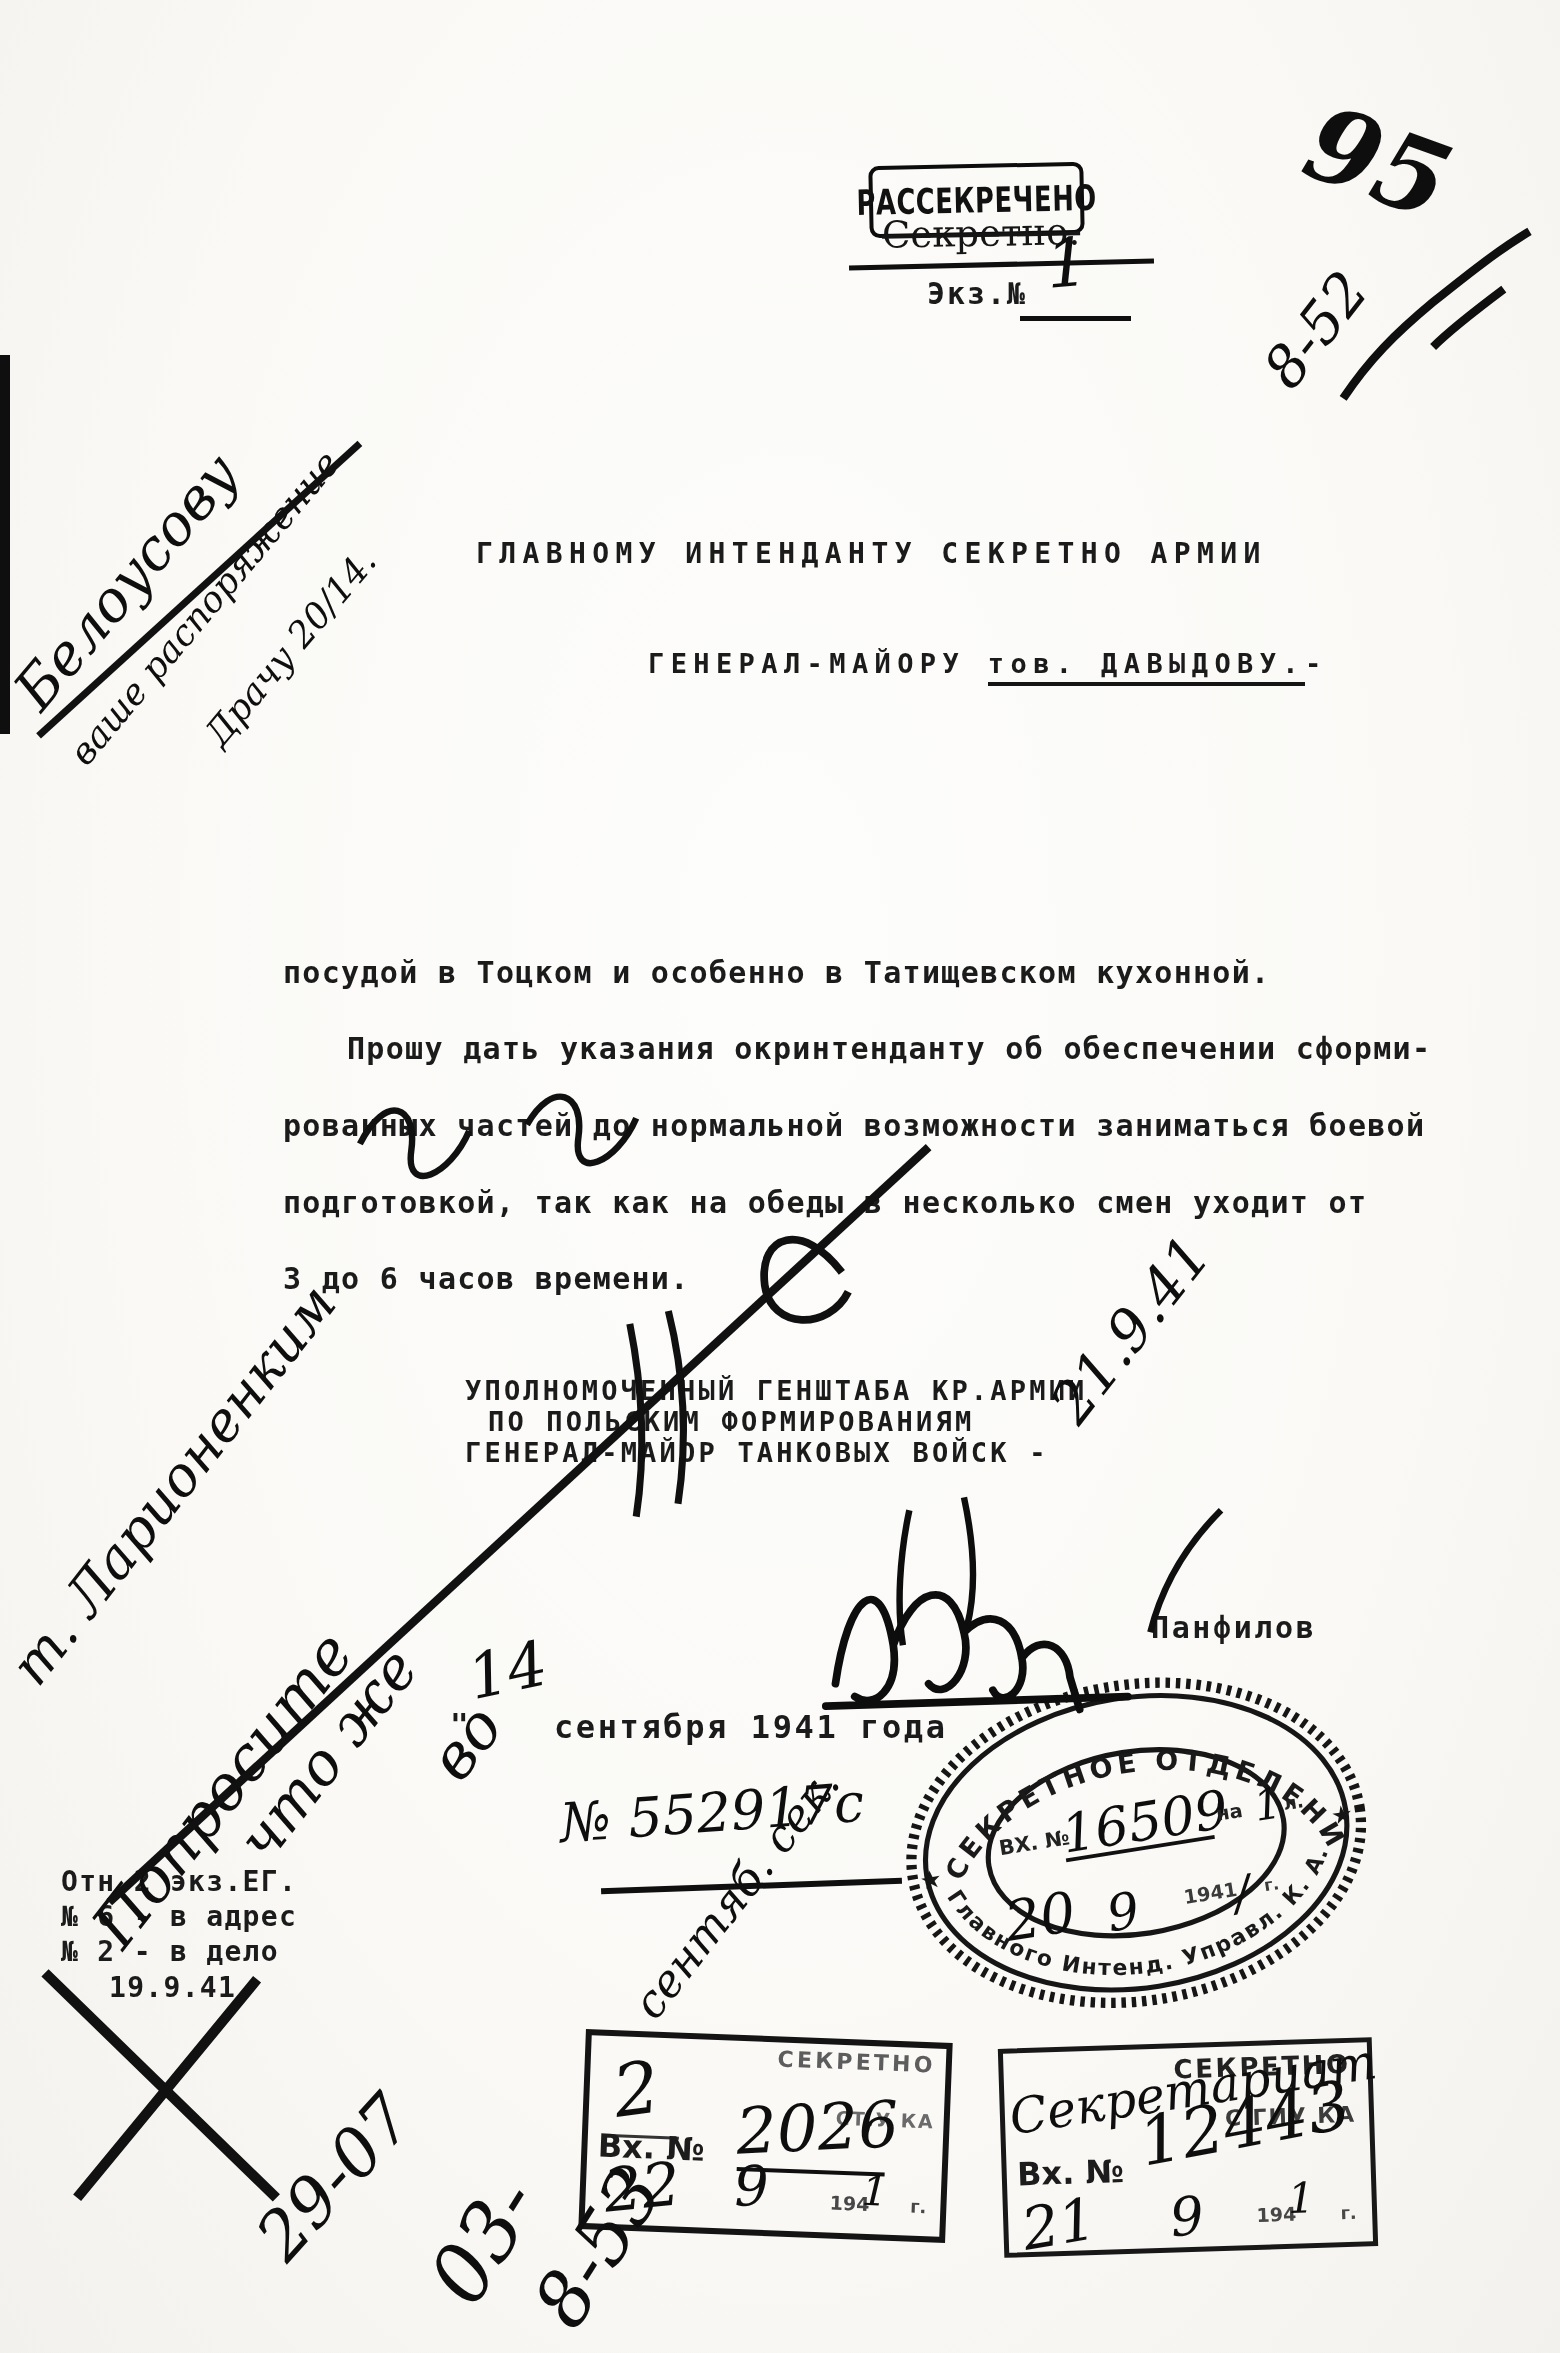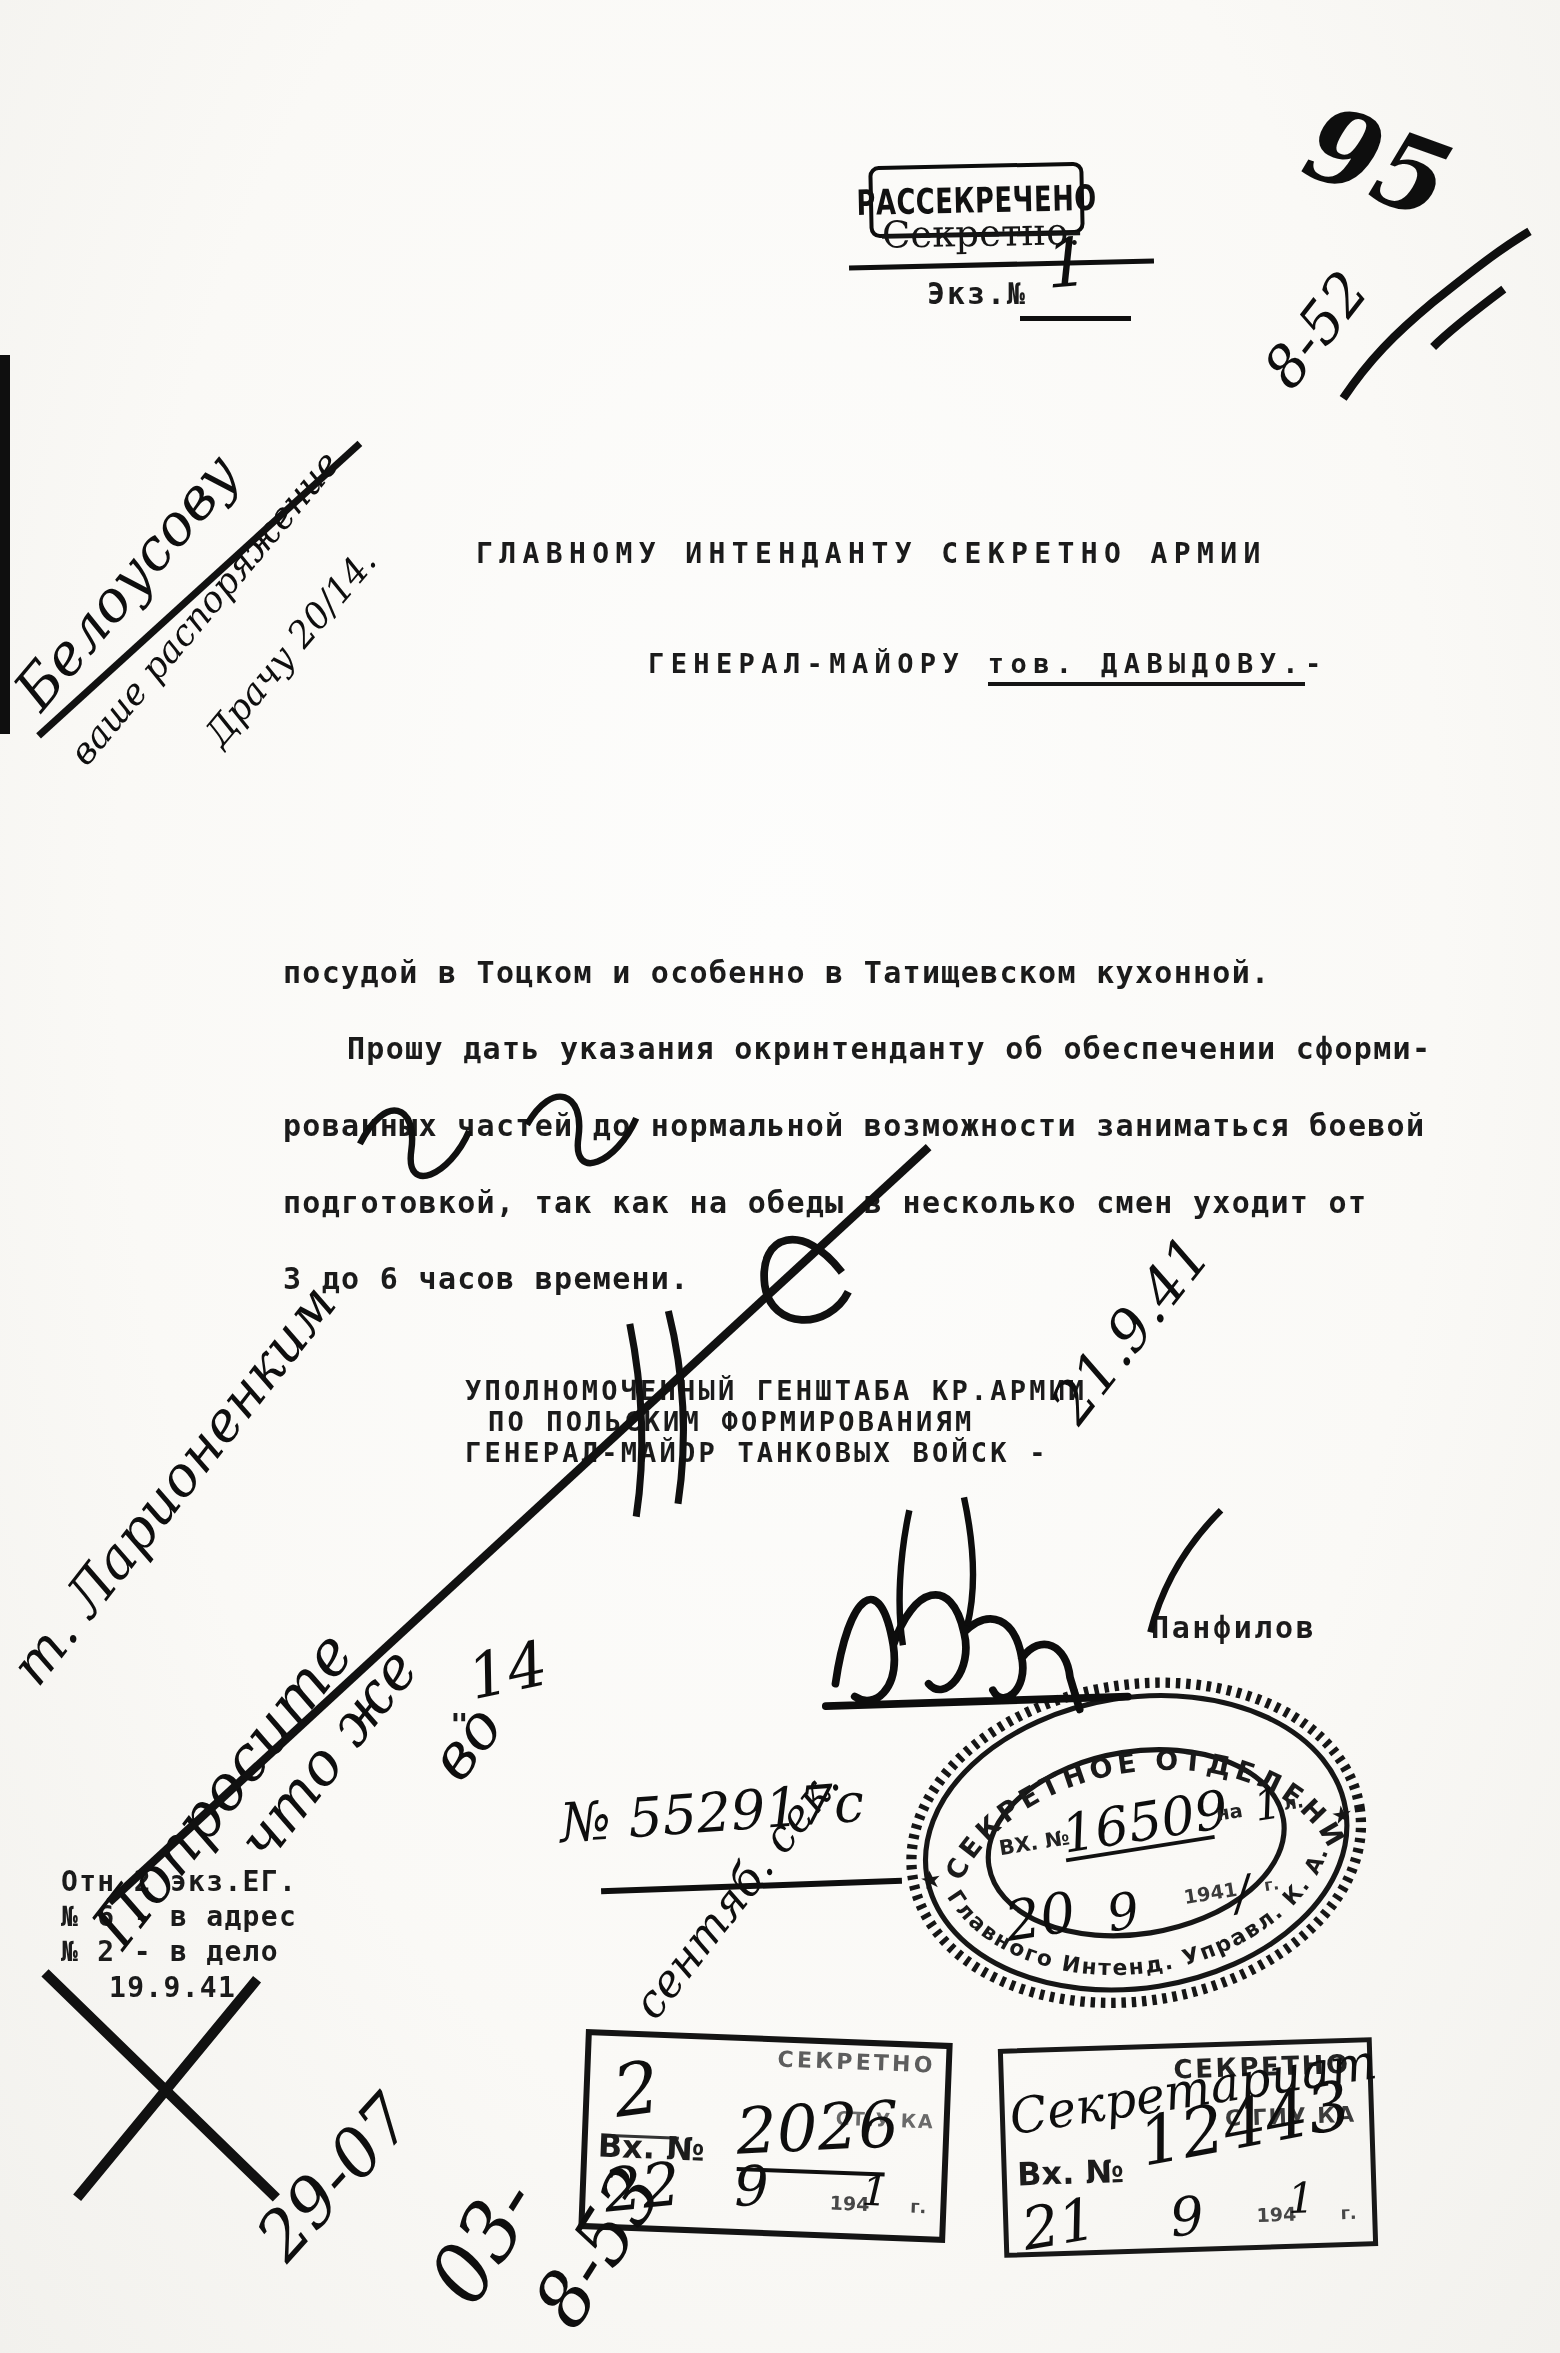--- a/index.html
+++ b/index.html
@@ -44,20 +44,21 @@
   <div class="typed" style="left:283px;top:1185px;font-size:30px;letter-spacing:1.3px;">подготовкой, так как на обеды в несколько смен уходит от</div>
   <div class="typed" style="left:283px;top:1261px;font-size:30px;letter-spacing:1.3px;">3 до 6 часов времени.</div>
 
   <div class="typed" style="left:465px;top:1375px;font-size:27px;letter-spacing:3.2px;">УПОЛНОМОЧЕННЫЙ ГЕНШТАБА КР.АРМИИ</div>
   <div class="typed" style="left:488px;top:1406px;font-size:27px;letter-spacing:3.2px;">ПО ПОЛЬСКИМ ФОРМИРОВАНИЯМ</div>
   <div class="typed" style="left:465px;top:1437px;font-size:27px;letter-spacing:3.2px;">ГЕНЕРАЛ-МАЙОР ТАНКОВЫХ ВОЙСК -</div>
   <div class="typed" style="left:1151px;top:1610px;font-size:30px;letter-spacing:2.6px;">Панфилов</div>
 
   <div class="typed" style="left:450px;top:1706px;font-size:31px;">"</div>
   <div class="hand" style="left:469px;top:1642px;font-size:62px;transform:rotate(-12deg);">14</div>
+  <div class="typed" style="left:554px;top:1708px;font-size:32px;letter-spacing:2.6px;">сентября 1941 года</div>
   <div class="hand" style="left:560px;top:1792px;font-size:54px;transform:rotate(-4deg);">№ 552917с</div>
   <div class="bar" style="left:601px;top:1883px;width:301px;height:5.8px;transform:rotate(-2deg);"></div>
 
   <div class="typed" style="left:61px;top:1865px;font-size:28px;letter-spacing:1.3px;">Отн.2 экз.ЕГ.</div>
   <div class="typed" style="left:61px;top:1900px;font-size:28px;letter-spacing:1.3px;">№ 6 - в адрес</div>
   <div class="typed" style="left:61px;top:1935px;font-size:28px;letter-spacing:1.3px;">№ 2 - в дело</div>
   <div class="typed" style="left:109px;top:1971px;font-size:28px;letter-spacing:1.3px;">19.9.41.</div>
 
   <svg class="abs" style="left:898px;top:1668px;transform:rotate(-9deg);" width="476" height="347" viewBox="0 0 740 540">
     <defs>

